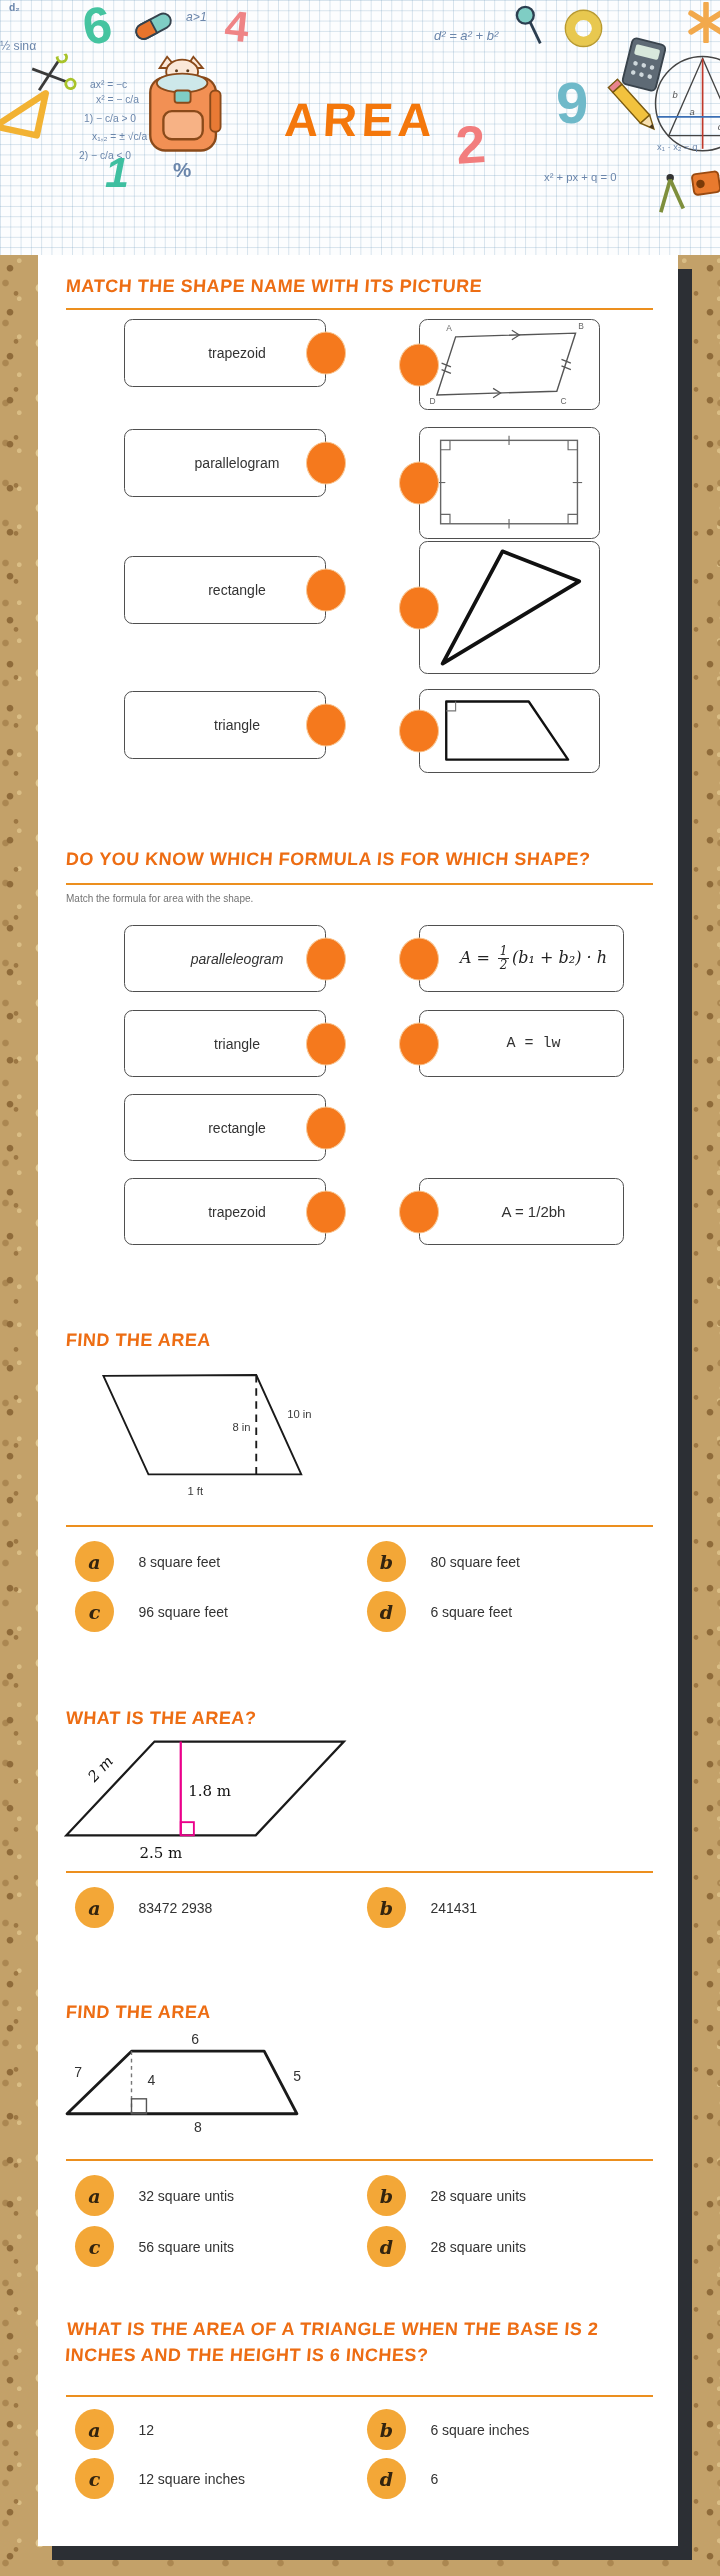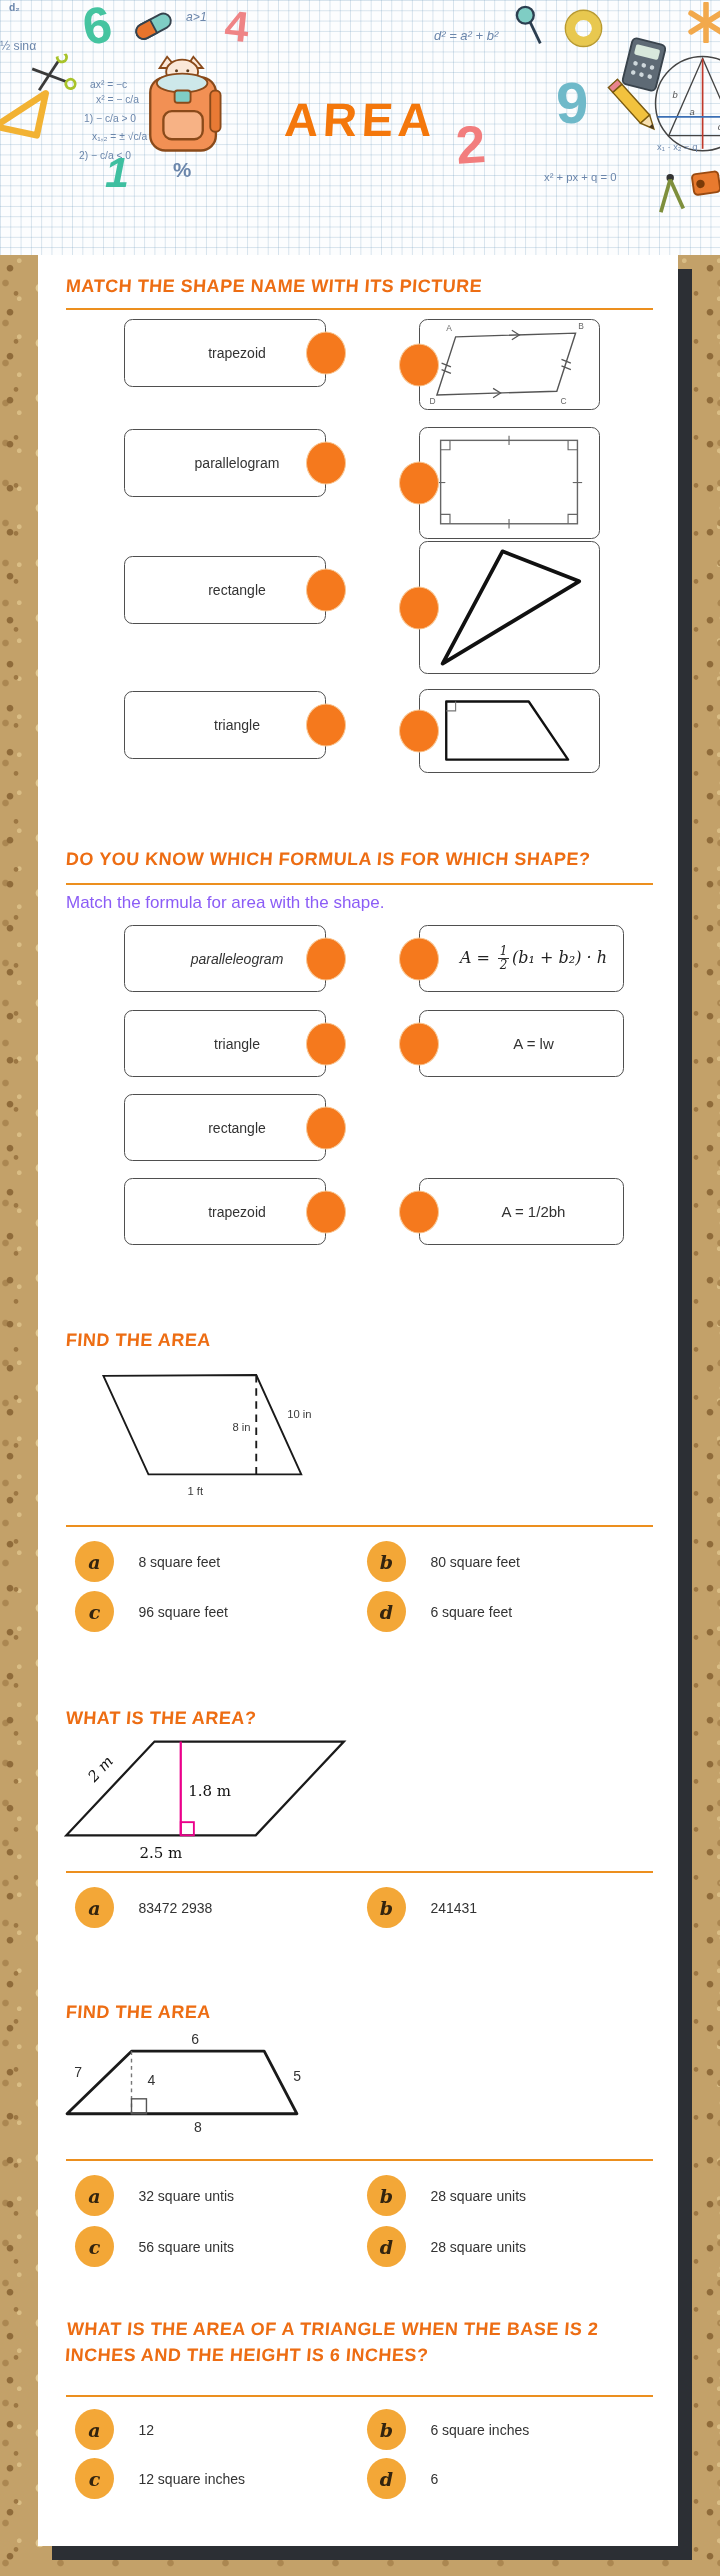--- a/index.html
+++ b/index.html
@@ -37,21 +37,21 @@
       color:#ED6D13;transform:skewX(-4deg);transform-origin:left;}
   .rule{position:absolute;left:28px;width:587px;height:1.9px;background:#EC8F1E;}
   .mbox{position:absolute;left:86px;width:176px;height:66px;border:0.9px solid #4f4f4f;
         border-radius:8.4px;background:#fff;display:flex;align-items:center;justify-content:center;
         font-size:14px;color:#333;padding-left:24px;}
   .pbox{position:absolute;left:381px;width:179px;border:0.9px solid #4f4f4f;border-radius:8.4px;background:#fff;}
   .pbox svg{display:block;width:100%;height:100%;}
   .dot{position:absolute;width:38px;height:41px;border-radius:50%;background:#F5791D;
        border:1.9px solid #F8C795;top:50%;transform:translateY(-50%);}
   .dot-r{right:-20.6px;} .dot-l{left:-20.6px;}
-  .sub{position:absolute;left:28px;font-size:17px;color:#8b5cf6;}
+  .sub{position:absolute;left:28px;font-size:10px;color:#737373;}
   .opt{position:absolute;display:flex;align-items:center;gap:24.4px;}
   .badge{flex:0 0 auto;width:39px;height:41px;border-radius:50%;background:#F3A737;
          display:flex;align-items:center;justify-content:center;
          font-family:"DejaVu Serif",serif;font-style:italic;font-weight:600;
          font-size:19px;color:#33240f;}
   .otext{font-size:14px;color:#333;}
   .fmath{font-family:"DejaVu Serif",serif;font-style:italic;font-size:16px;color:#222;}
   .frac{display:inline-flex;flex-direction:column;vertical-align:middle;line-height:1.05;
         font-size:.75em;text-align:center;margin:0 2.8px;}
   .frac .num{border-bottom:0.9px solid #333;padding:0 1.9px;}
@@ -259,21 +259,21 @@
         <span class="fmath"><span>A = </span><span class="frac">
               <span class="num">1</span>
               <span>2</span>
             </span><span>(b₁ + b₂) · h</span></span>
       </div>
 
       <div class="mbox" style="top:755px;height:65px;">
         <span>triangle</span>
         <span class="dot dot-r"></span>
       </div>
-      <div class="mbox" style="left:381px;top:755px;height:65px;width:179px;font-size:15px;">
+      <div class="mbox" style="left:381px;top:755px;height:65px;width:179px;font-size:15px;font-family:Liberation Mono, monospace;">
         <span class="dot dot-l"></span>
         <span>A = lw</span>
       </div>
 
       <div class="mbox" style="top:839px;height:65px;">
         <span>rectangle</span>
         <span class="dot dot-r"></span>
       </div>
 
       <div class="mbox" style="top:923px;height:65px;">

